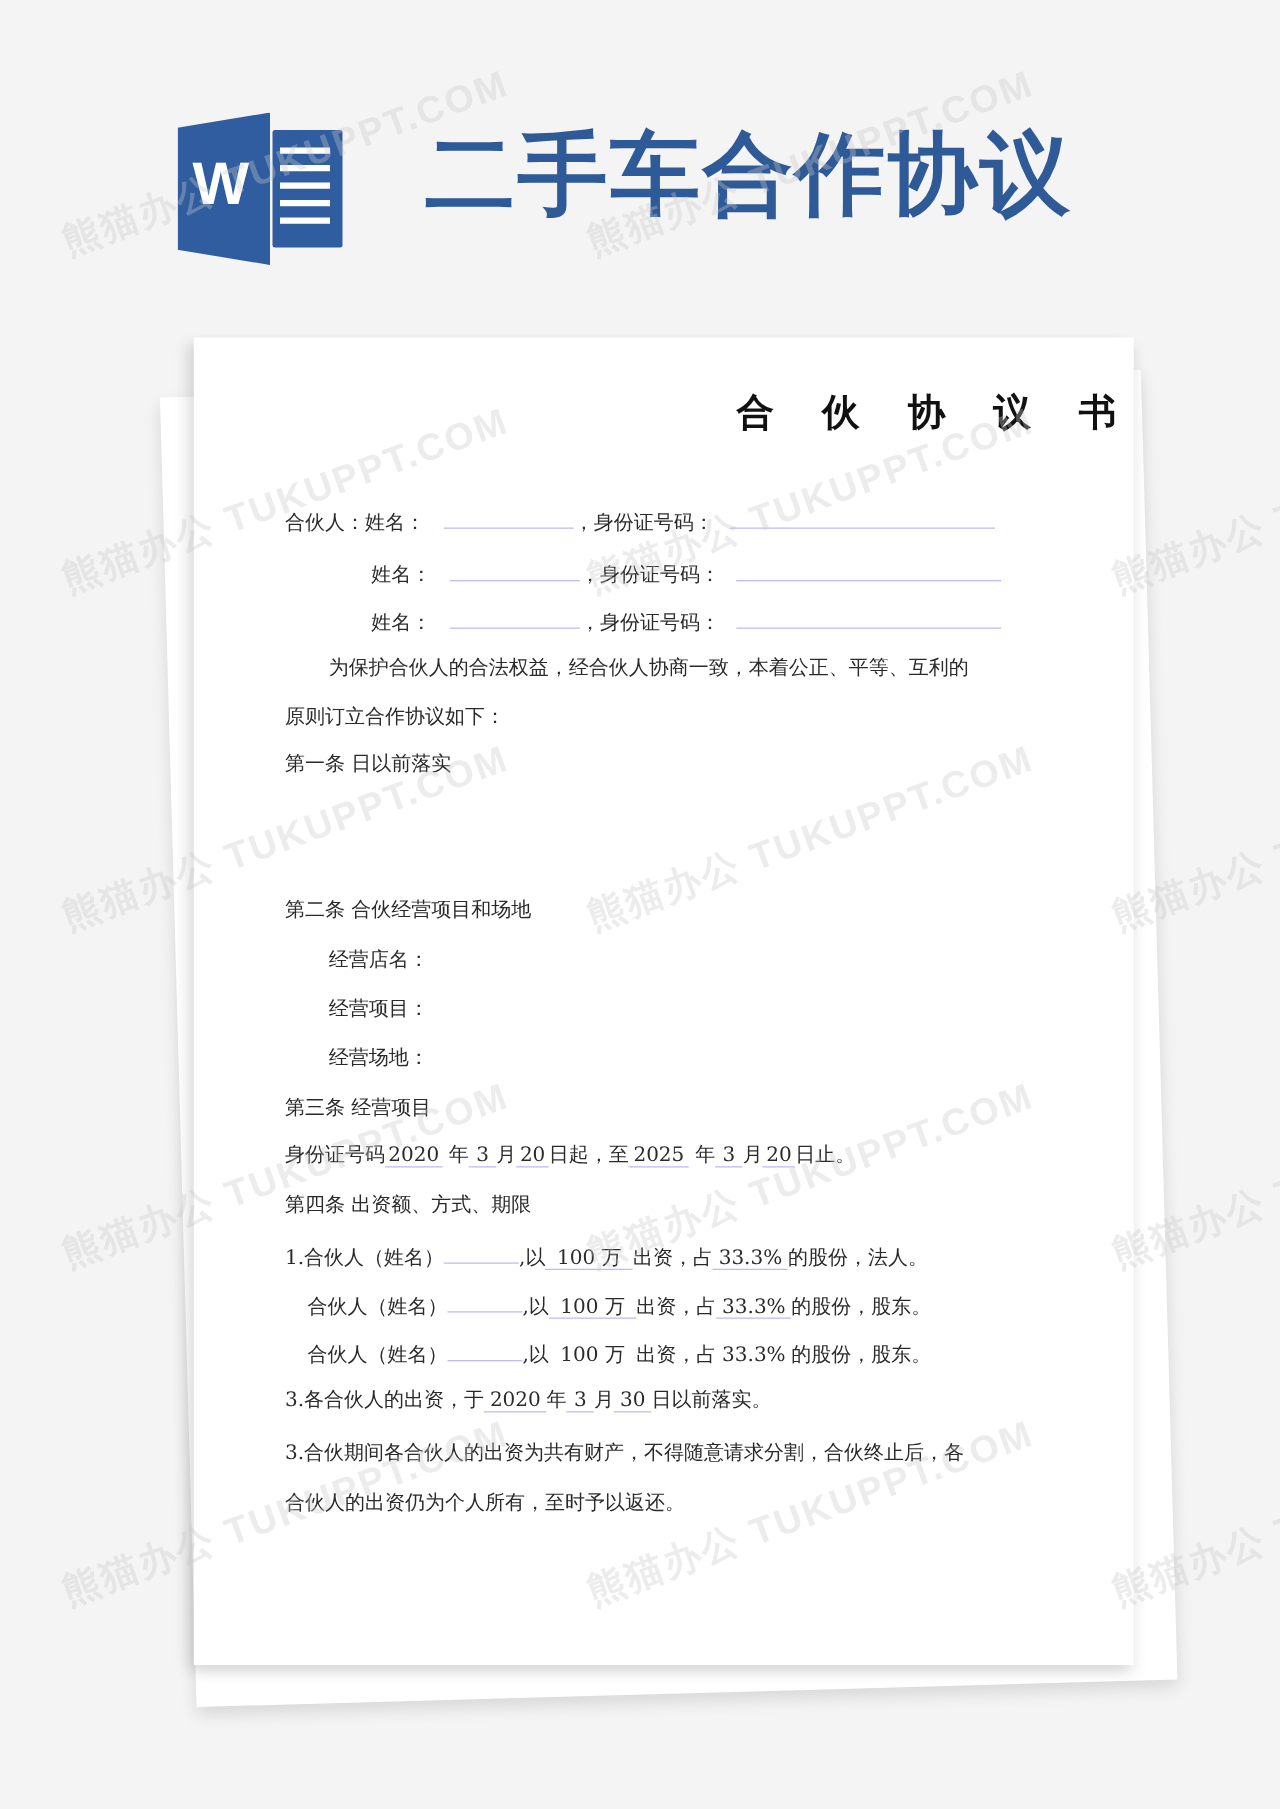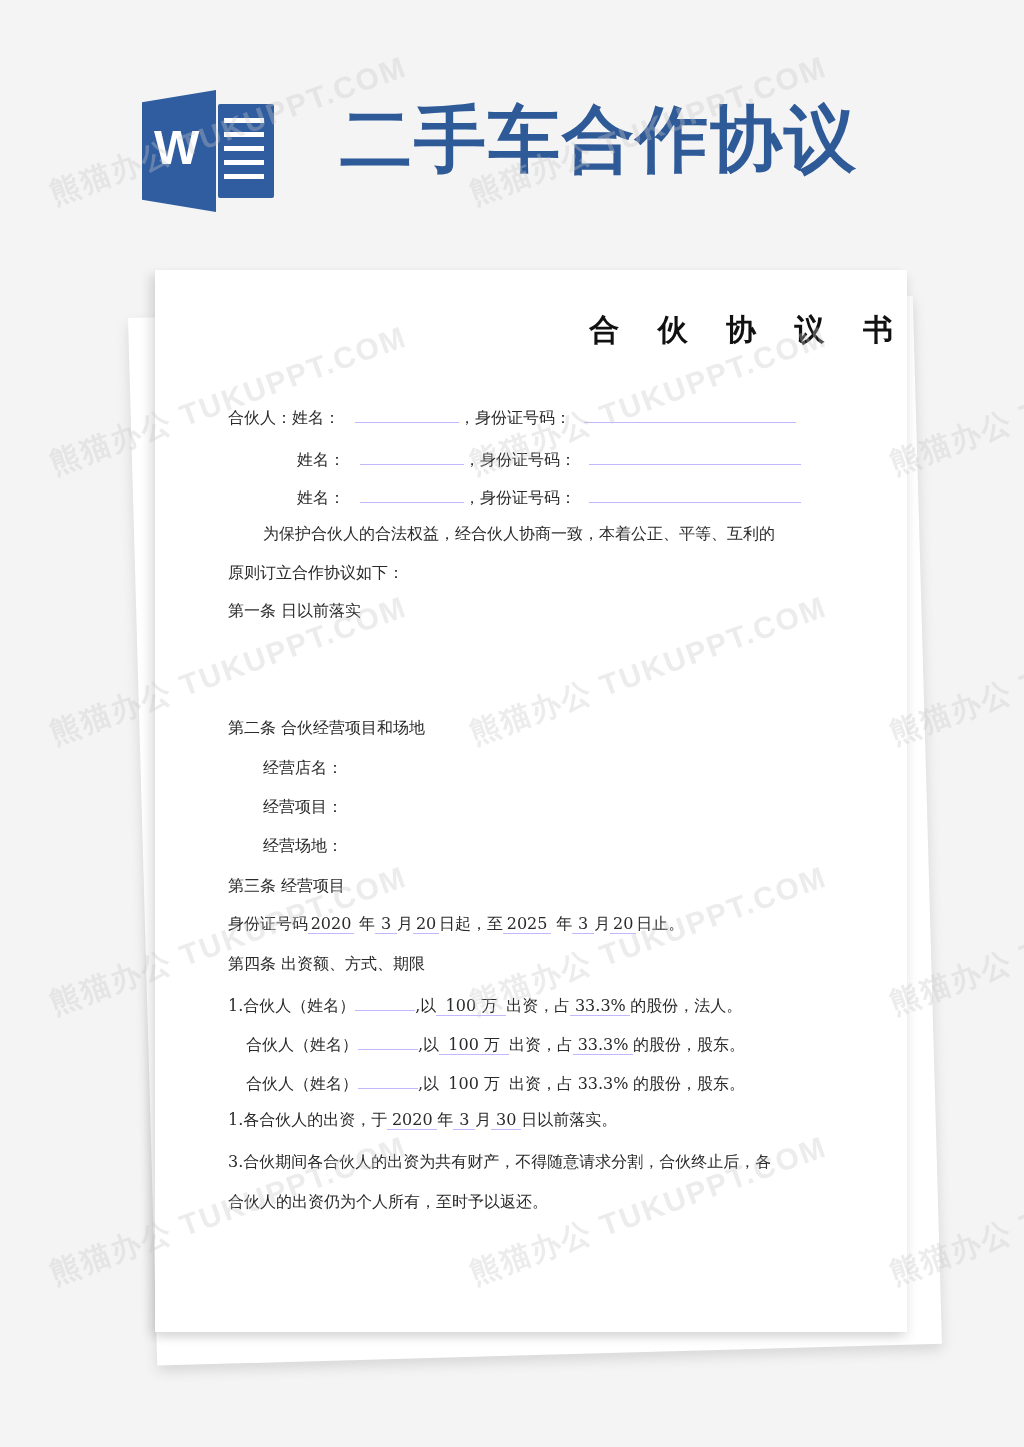--- a/index.html
+++ b/index.html
@@ -121,21 +121,21 @@
     <span>1.</span><span>合伙人（姓名）</span><span class="blank" style="width:60px"></span><span>,以</span><span class="blank" style="width:70px">100 万</span><span>出资，占</span><span class="blank" style="width:60px">33.3%</span><span>的股份，</span><span>法人。</span>
   </div>
   <div class="line" style="left:91px;top:761px">
     <span>合伙人（姓名）</span><span class="blank" style="width:60px"></span><span>,以</span><span class="blank" style="width:70px">100 万</span><span>出资，占</span><span class="blank" style="width:60px">33.3%</span><span>的股份，</span><span>股东。</span>
   </div>
   <div class="line" style="left:91px;top:800px">
     <span>合伙人（姓名）</span><span class="blank" style="width:60px"></span><span>,以</span><span style="display:inline-block;width:70px;text-align:center">100 万</span><span>出资，占</span><span style="display:inline-block;width:60px;text-align:center">33.3%</span><span>的股份，</span><span>股东。</span>
   </div>
 
   <div class="line" style="left:73px;top:840px">
-    <span>1.各合伙人的出资，于</span><span class="blank" style="width:50px">2020</span><span>年</span><span class="blank" style="width:22px">3</span><span>月</span><span class="blank" style="width:30px">30</span><span>日以前落实。</span>
+    <span>3.各合伙人的出资，于</span><span class="blank" style="width:50px">2020</span><span>年</span><span class="blank" style="width:22px">3</span><span>月</span><span class="blank" style="width:30px">30</span><span>日以前落实。</span>
   </div>
 
   <div class="line" style="left:73px;top:882px">3.合伙期间各合伙人的出资为共有财产，不得随意请求分割，合伙终止后，各</div>
   <div class="line" style="left:73px;top:922px">合伙人的出资仍为个人所有，至时予以返还。</div>
 </div>
 
 <div class="watermark" style="left:40px;top:110px">熊猫办公 TUKUPPT.COM</div>
 <div class="watermark" style="left:460px;top:110px">熊猫办公 TUKUPPT.COM</div>
 <div class="watermark" style="left:40px;top:380px">熊猫办公 TUKUPPT.COM</div>
 <div class="watermark" style="left:460px;top:380px">熊猫办公 TUKUPPT.COM</div>

